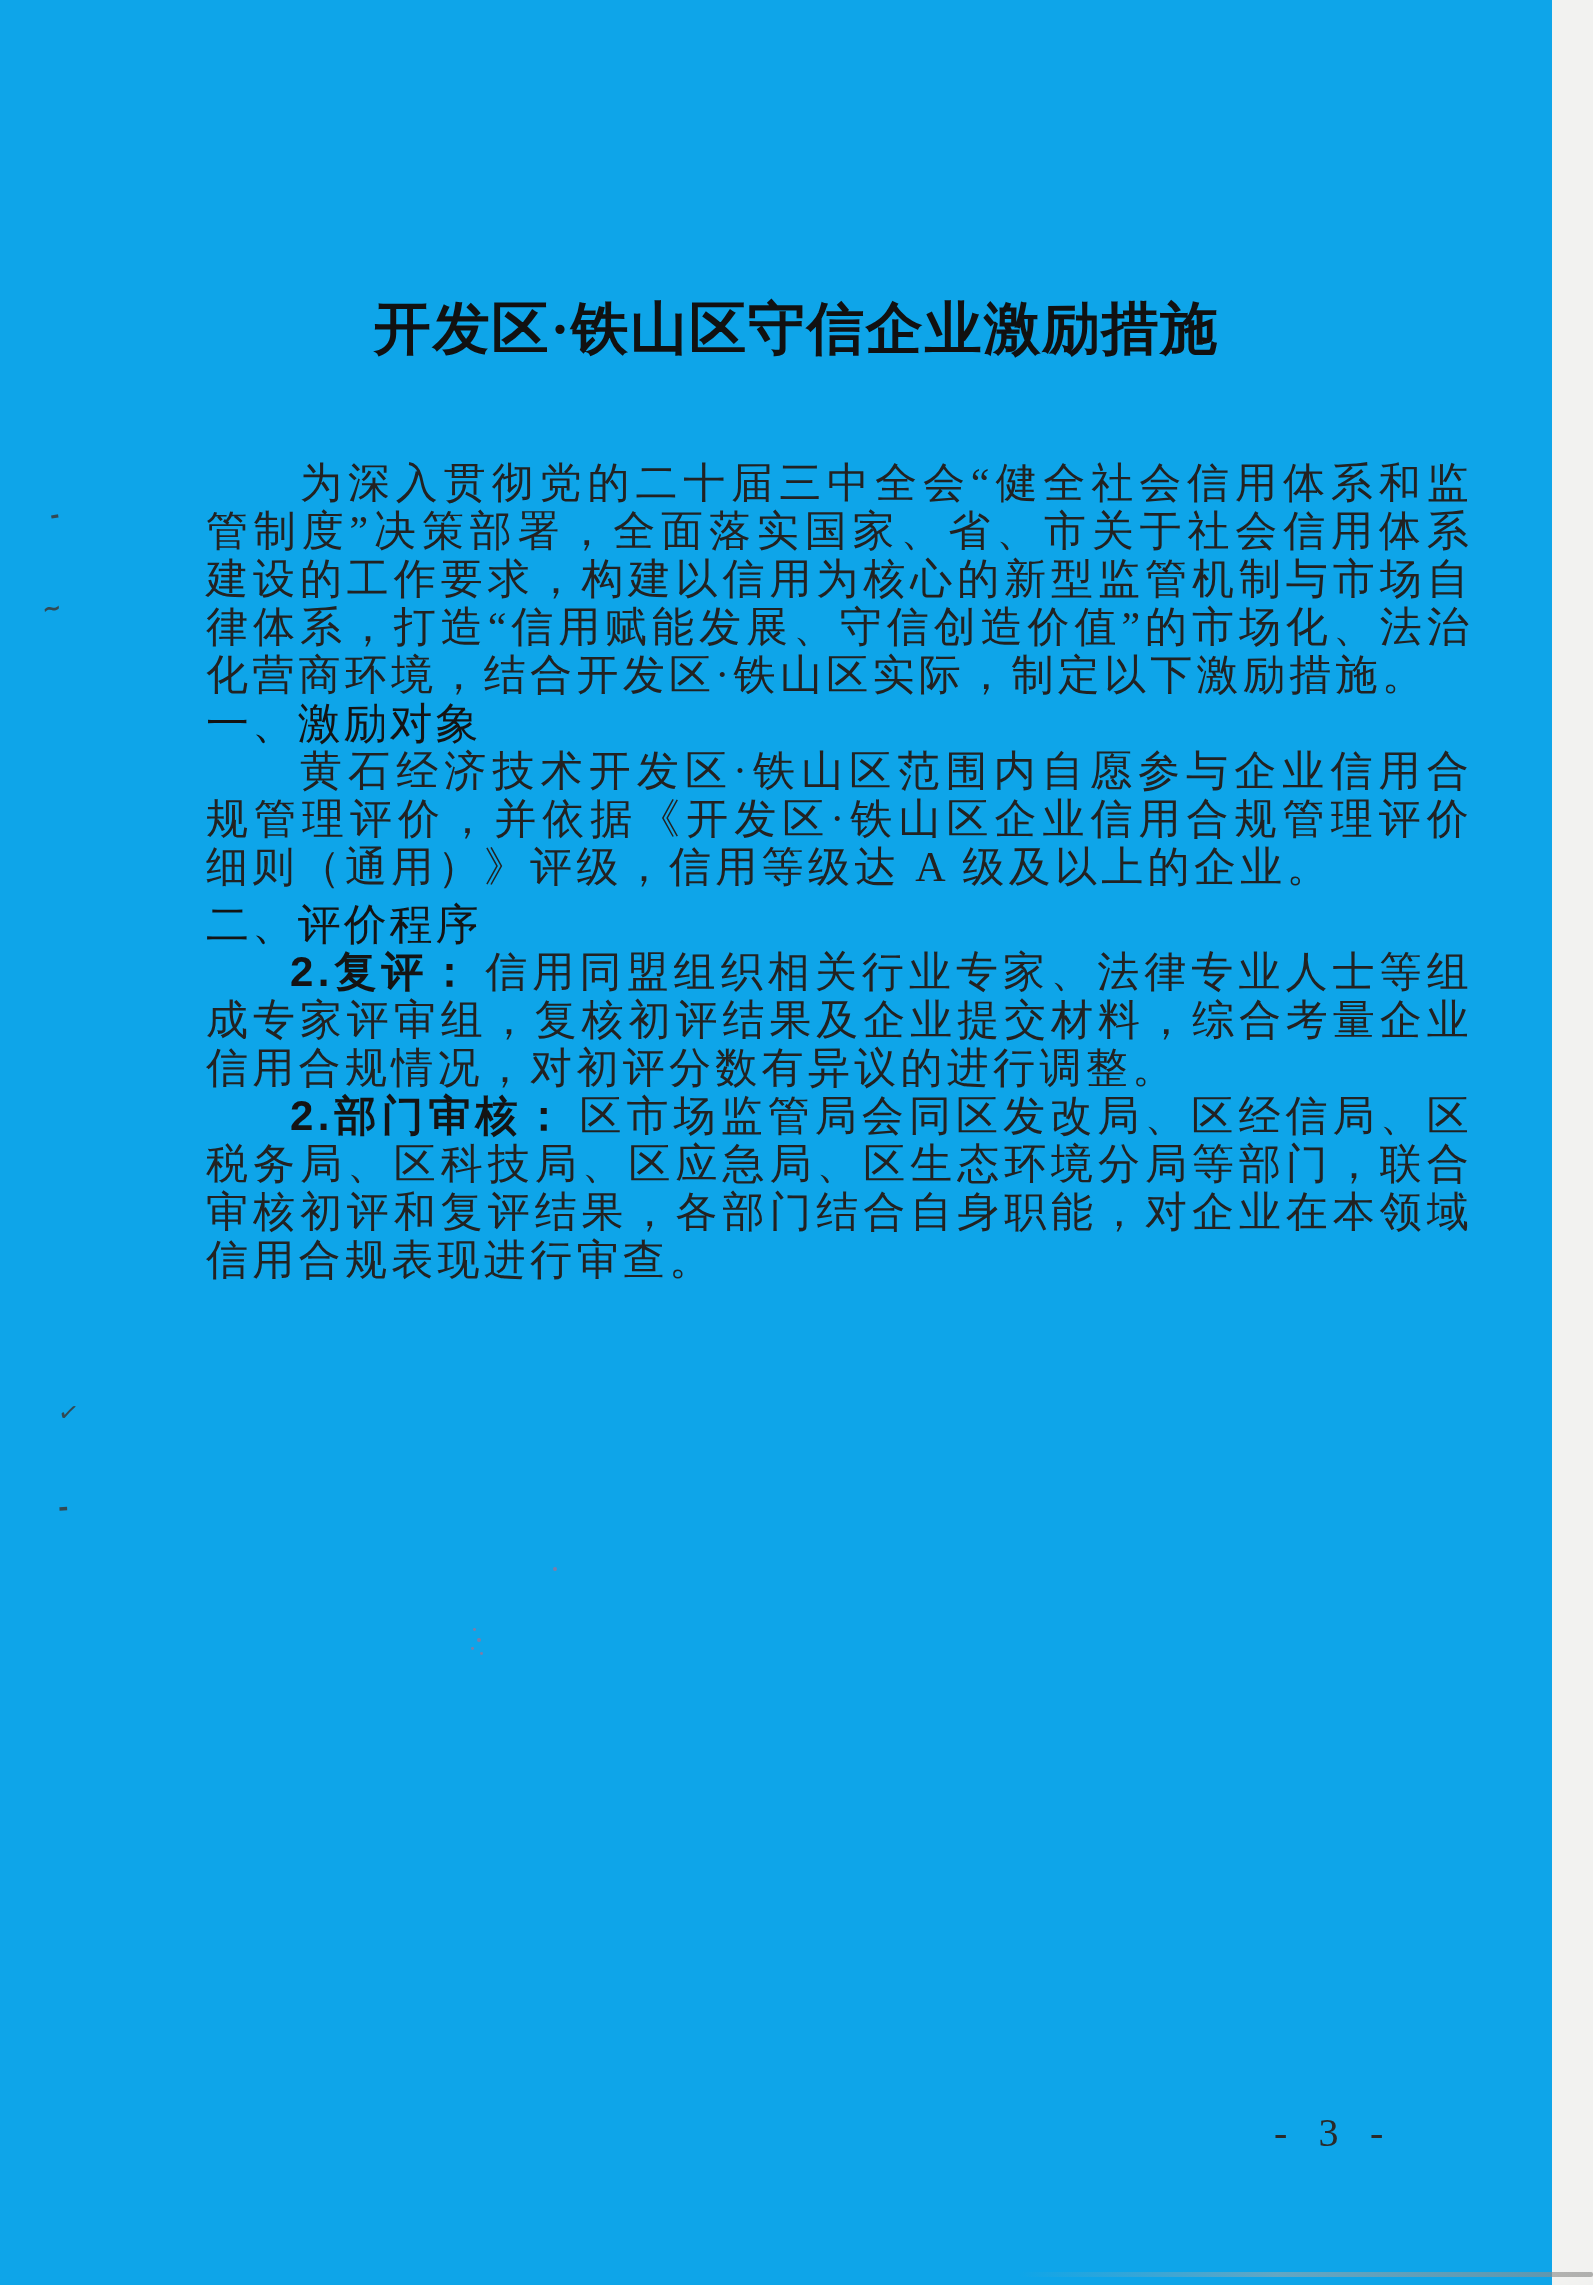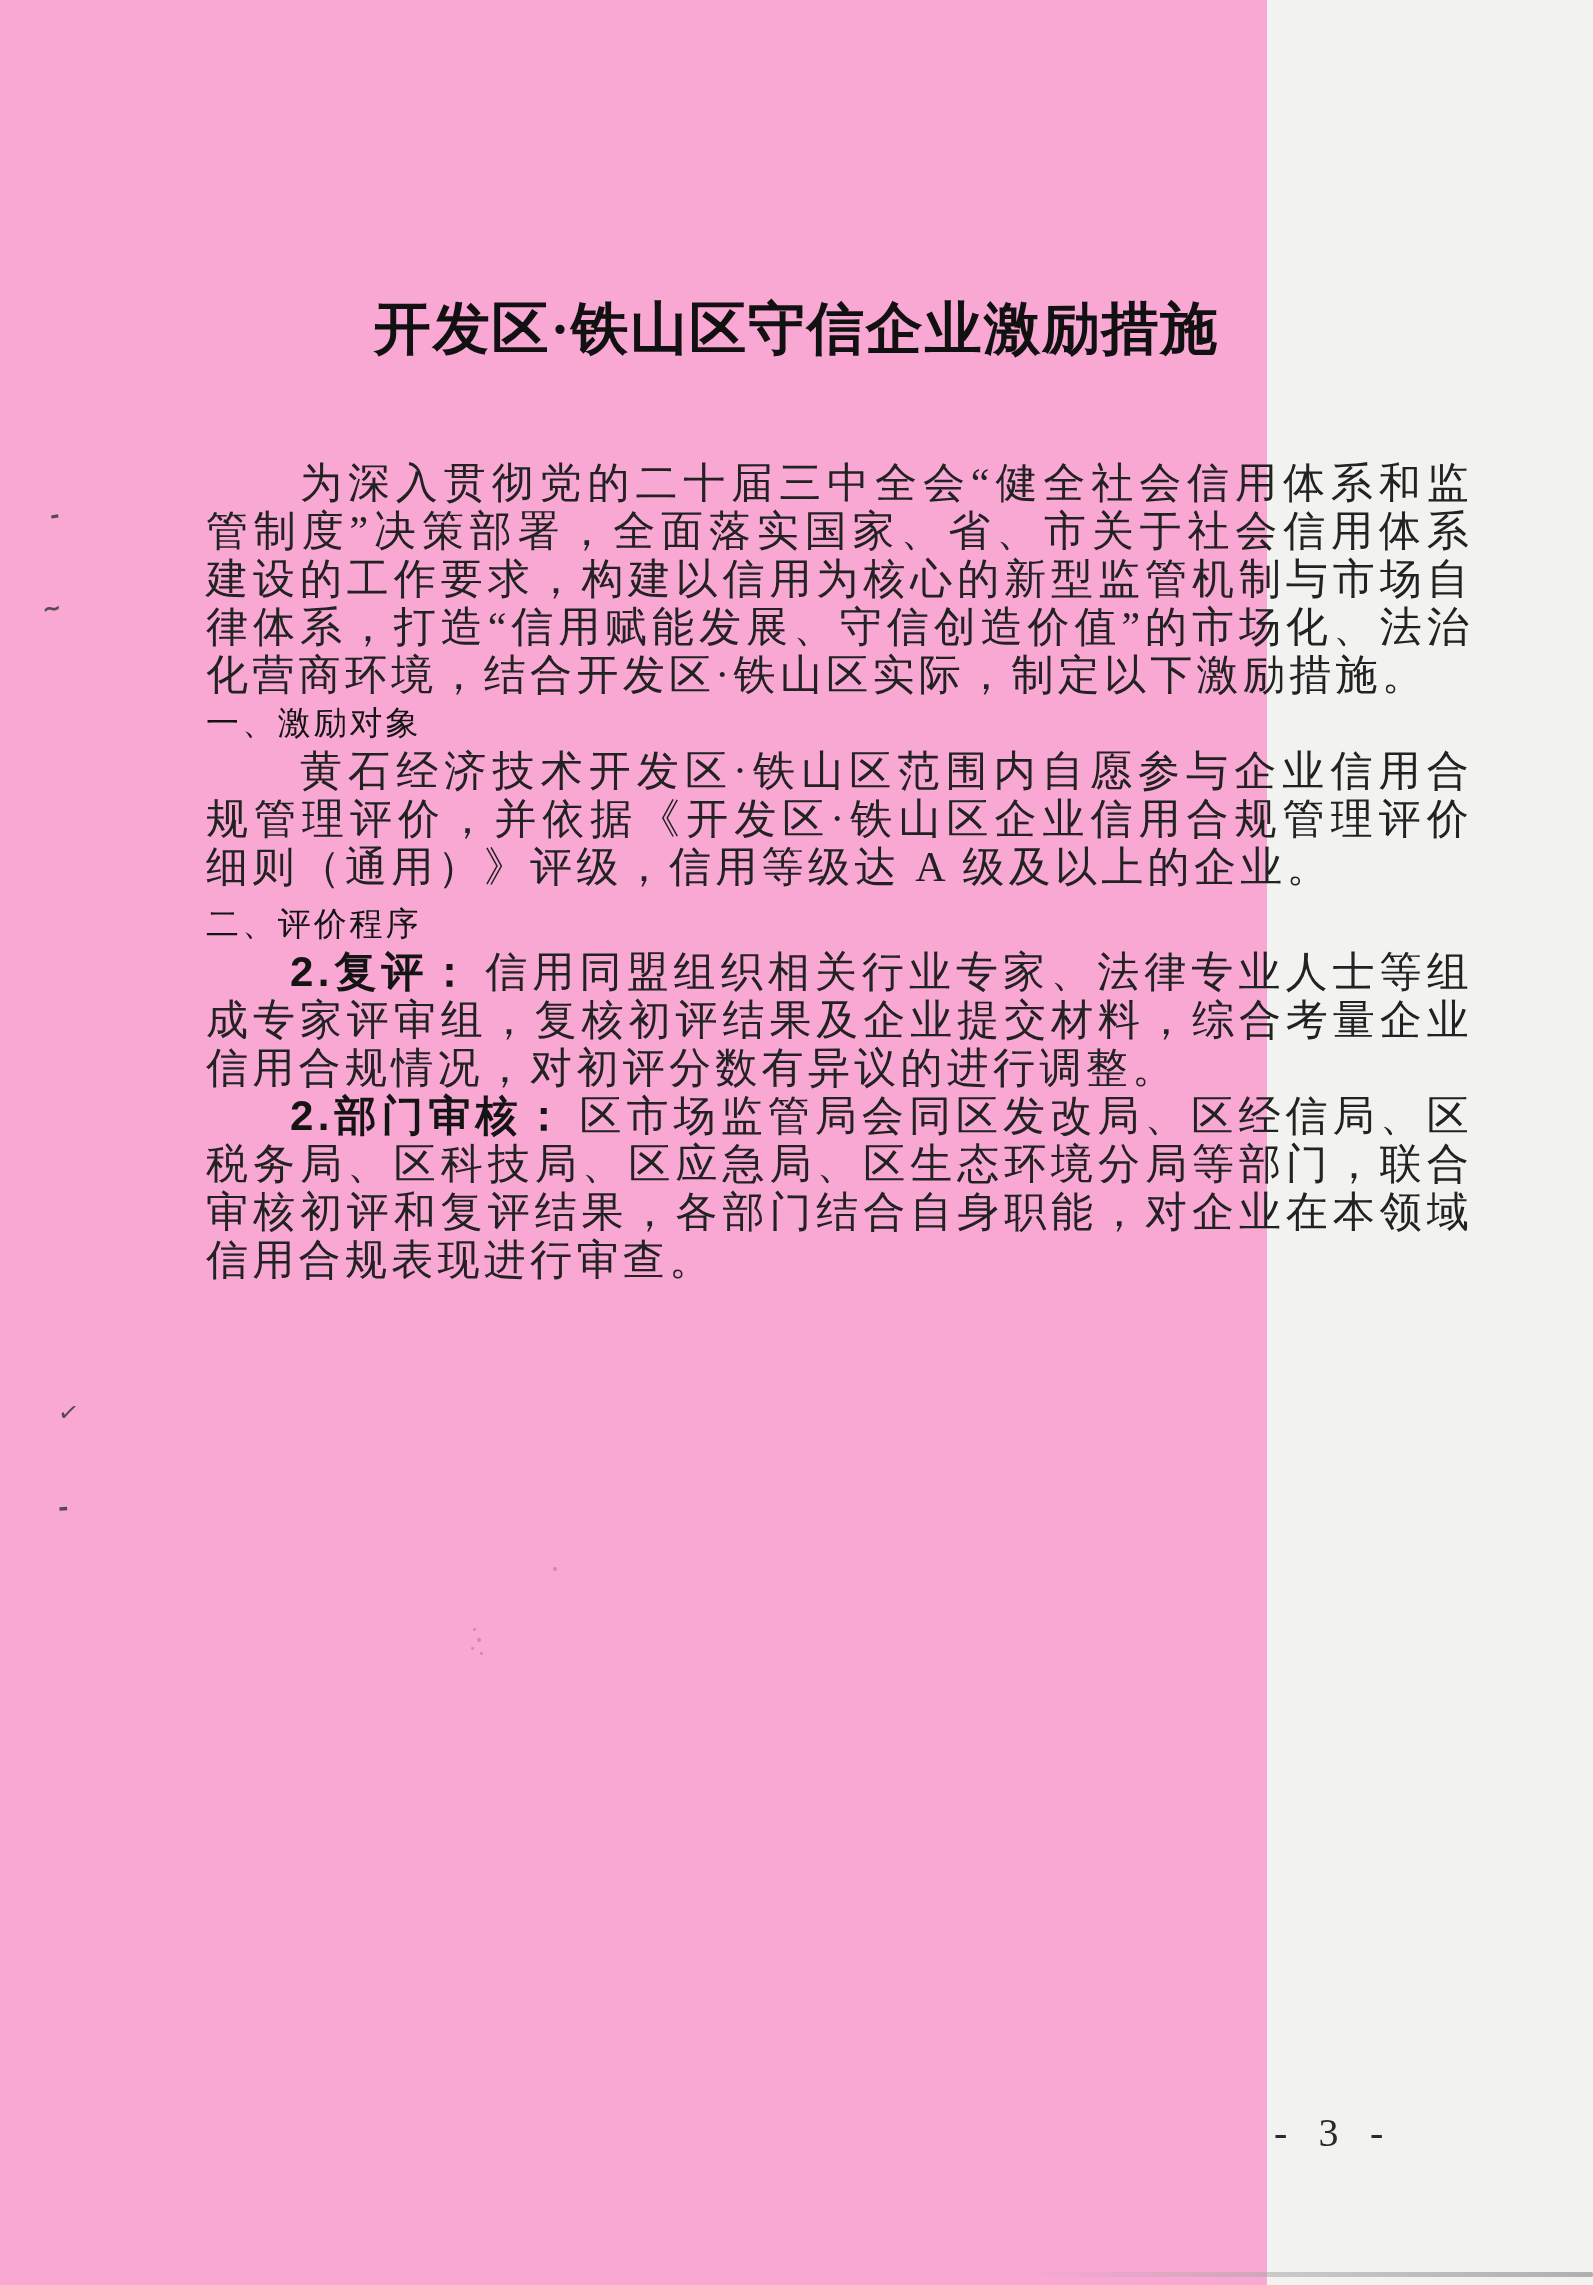--- a/index.html
+++ b/index.html
@@ -4,22 +4,22 @@
 <style>
   html, body {
     margin: 0; padding: 0;
     width: 1593px; height: 2285px;
     background: #f2f2f0;
     overflow: hidden;
     font-family: "Liberation Serif", "DejaVu Serif", serif;
   }
   .page {
     position: absolute; left: 0; top: 0;
-    width: 1267px; height: 2285px;
-    background: #f9a8d4;
+    width: 1552px; height: 2285px;
+    background: #0ea5e9;
     color: #1e1e1e;
   }
   
   .doc-title {
     position: absolute;
     left: 0; top: 291px; width: 1593px;
     text-align: center;
     font-size: 57px;
     font-weight: bold;
     letter-spacing: 1.9px;
@@ -40,21 +40,21 @@
     color: #222;
   }
   .doc-body p, .doc-body h2, .doc-body h3 {
     margin: 0; padding: 0;
     font-weight: normal;
   }
   .para { text-indent: 94px; }
   .heading {
     font-family: "Liberation Sans", "DejaVu Sans", sans-serif;
     font-weight: bold;
-    font-size: 33px;
+    font-size: 43px;
     letter-spacing: 2.9px;
     padding-left: 85px;
     color: #141414;
   }
   .heading.spaced { margin-top: 8.7px; }
   .subheading {
     padding-left: 85px;
     margin-top: 10.6px;
     margin-bottom: 14.5px;
     color: #262626;

